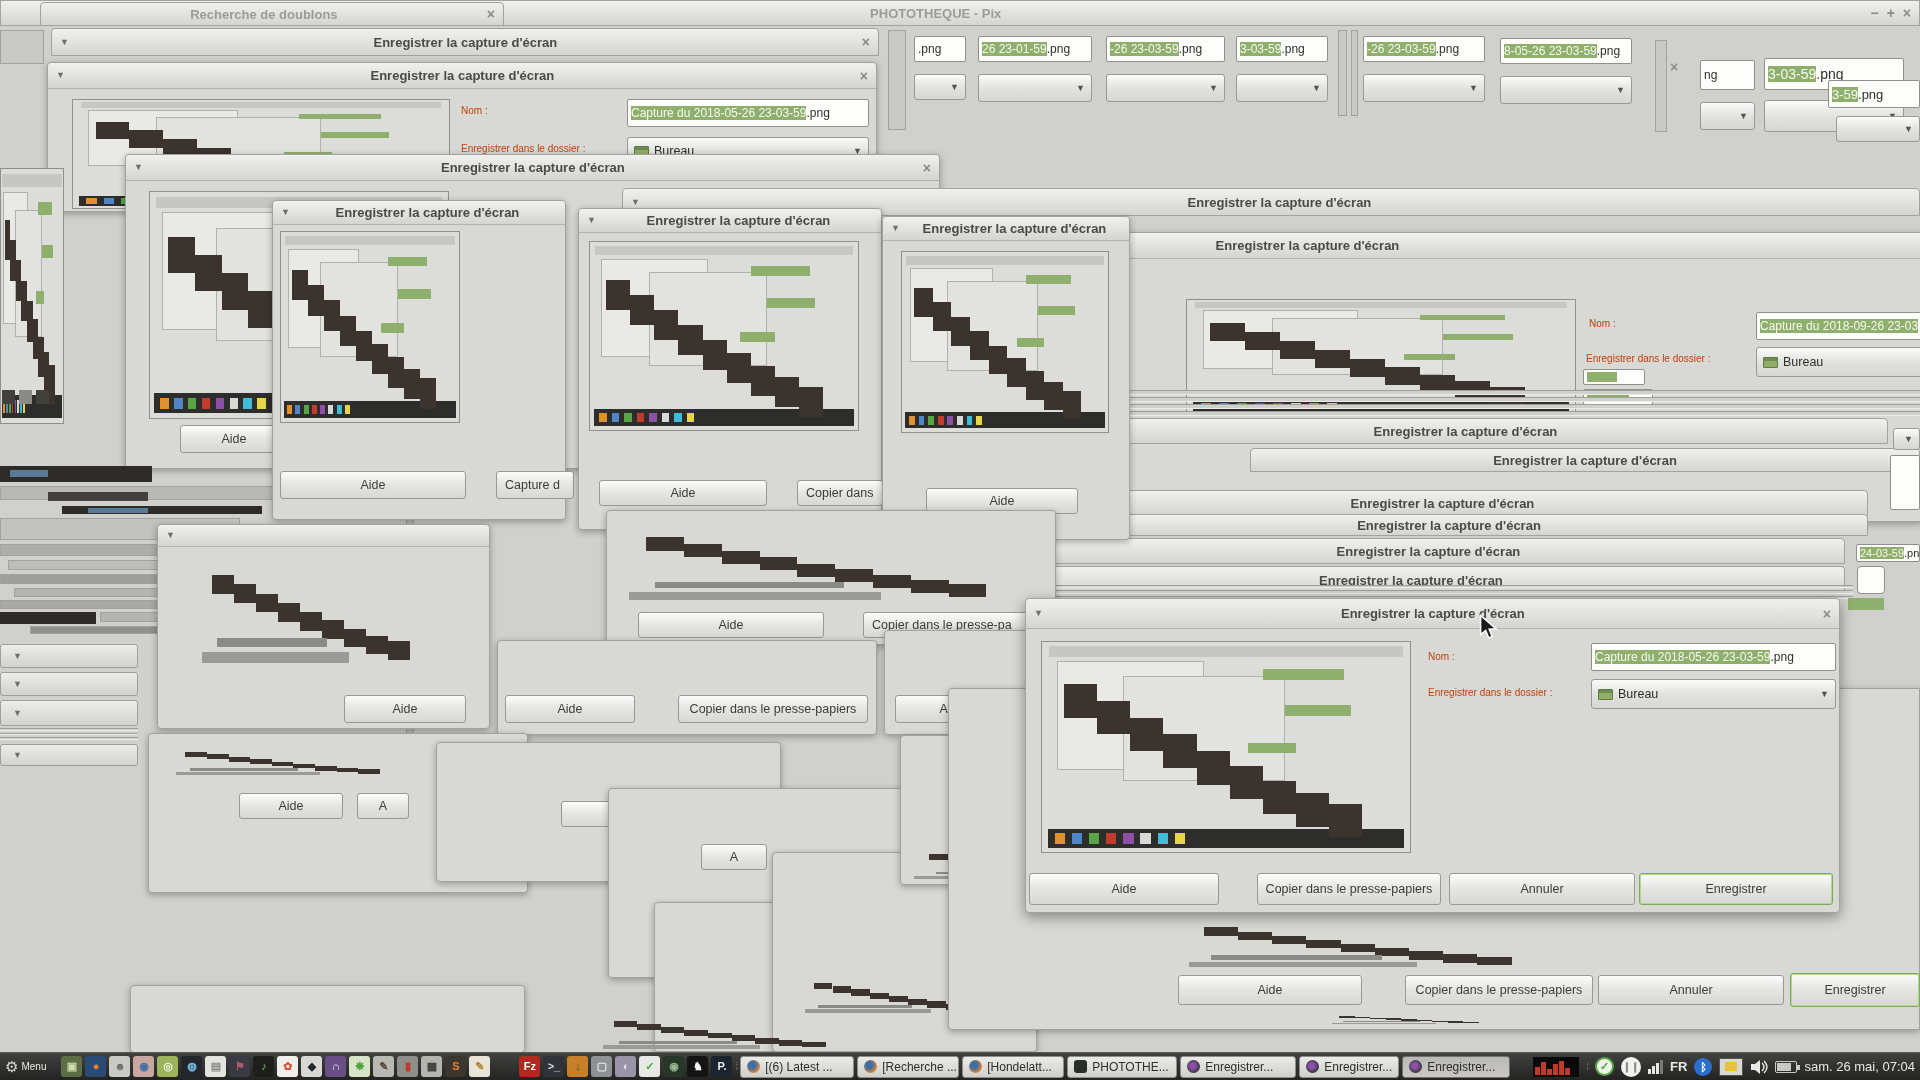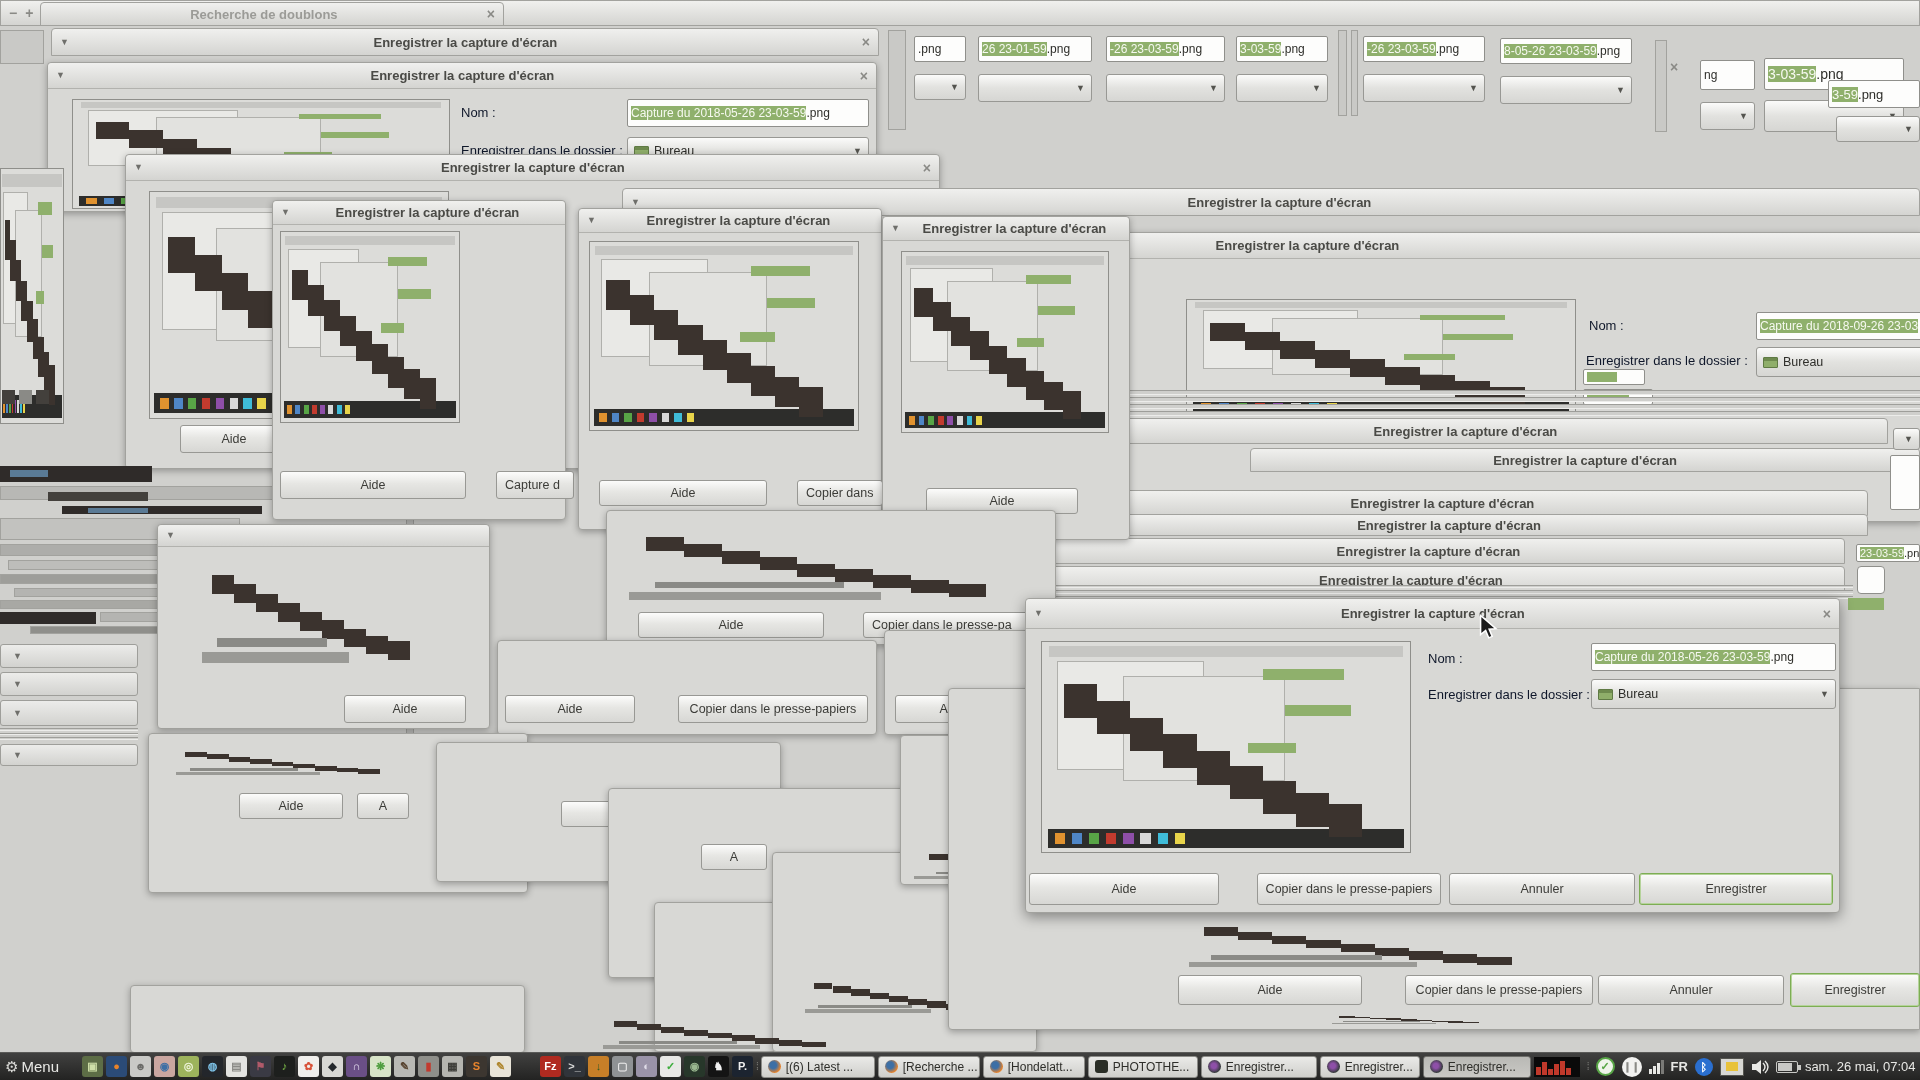--- a/index.html
+++ b/index.html
@@ -13,40 +13,41 @@
   .xbtn{color:#8a8a86;font-size:14px;font-weight:bold;line-height:1}
   .exp{color:#6f6f6b;font-size:9px;line-height:1}
   .btn{background:linear-gradient(#fcfcfb,#e6e6e3 45%,#d7d7d4);border:1px solid #989894;border-radius:3px;font-size:12.5px;color:#3c3c38;display:flex;align-items:center;justify-content:center;white-space:nowrap;overflow:hidden}
   .btn.def{border:1px solid #7dad54;box-shadow:inset 0 0 0 1px #b5d39a}
   .entry{background:#fdfdfc;border:1px solid #8f8f8b;border-radius:2px;font-size:12px;color:#2e2e2a;display:flex;align-items:center;padding:0 3px;overflow:hidden;white-space:nowrap}
   .sel{background:#8fb06c;color:#f6f9f0}
   .combo{background:linear-gradient(#fbfbfa,#e2e2df 50%,#d6d6d3);border:1px solid #989894;border-radius:3px;display:flex;align-items:center;gap:5px;padding:0 6px;font-size:12.5px;color:#2e2e2a;overflow:hidden}
   .folder{width:15px;height:11px;background:#8fae6a;border:1px solid #5f7a44;border-radius:1px;flex:none;position:relative}
   .folder:before{content:"";position:absolute;left:0;top:0;width:100%;height:3px;background:#6e8a4e}
   .carat{margin-left:auto;color:#54544f;font-size:9px}
-  .lbl{font-size:13px;color:#0f172a;white-space:nowrap}
+  .lbl{font-size:10px;color:#c2410c;white-space:nowrap}
   .thumb{background:#dcdcd9;border:1px solid #8f8f8b;position:absolute;overflow:hidden}
   .mosaic{position:absolute;overflow:hidden}
   .frag{background:#c9c9c6;border:1px solid #a2a29e;position:absolute}
   .darkbar{background:#43403c;position:absolute}
   .stripes{position:absolute;display:flex;flex-direction:column;gap:2px}
   .stripes>div{flex:1;background:#cfcfcc;border-top:1px solid #9e9e9a;border-bottom:1px solid #ececea}
   .exprow{position:absolute;background:linear-gradient(#ececea,#d2d2cf);border:1px solid #9e9e9a;border-radius:3px;display:flex;align-items:center;padding:0 12px}
   .taskbar{position:absolute;left:0;top:1052px;width:1920px;height:28px;background:linear-gradient(#414140,#232322);border-top:1px solid #5a5a58;display:flex;align-items:center;gap:3px;padding:0 5px;color:#e8e8e5}
   .launch{width:21px;height:21px;border-radius:3px;display:flex;align-items:center;justify-content:center;font-size:11px;font-weight:bold;flex:none;line-height:1}
   .winbtn{height:22px;background:linear-gradient(#eaeae8,#cfcfcb);border:1px solid #8c8c88;border-radius:3px;display:flex;align-items:center;gap:5px;padding:0 6px;font-size:12px;color:#2e2e2a;flex:none;overflow:hidden;white-space:nowrap}
   .winbtn.active{background:linear-gradient(#b9b9b5,#c9c8c4);border-color:#6e6e6a}
   .wicon{width:13px;height:13px;border-radius:50%;flex:none}
   .tray{margin-left:auto;display:flex;align-items:center;gap:7px}
   .sep{color:#7a7a77;font-size:10px;letter-spacing:-1px}
 </style>
 </head>
 <body>
 
 <div class="abs tbar dim" style="left:0;top:0;width:1920px;height:26px;border-radius:0">
+  <span class="ttl">PHOTOTHEQUE - Pix</span>
   <span class="xbtn">−</span>
   <span class="xbtn">+</span>
   <span class="xbtn">×</span>
 </div>
 <div class="abs tbar dim" style="left:40px;top:2px;width:464px;height:24px">
   <span class="ttl">Recherche de doublons</span>
   <span class="xbtn">×</span>
 </div>
 <div class="frag" style="left:0;top:30px;width:44px;height:34px"></div>
 
@@ -357,21 +358,21 @@
     <div></div>
     <div></div>
     <div></div>
   </div>
 
 <div class="combo abs" style="left:1893px;top:428px;width:27px;height:22px">
     <span class="carat">▼</span>
   </div>
 <div class="entry abs" style="left:1890px;top:455px;width:30px;height:55px"></div>
 <div class="entry abs" style="left:1856px;top:544px;width:64px;height:18px;font-size:11px">
-    <span class="sel">23-03-59</span>
+    <span class="sel">24-03-59</span>
     <span>.png</span>
   </div>
 <div class="entry abs" style="left:1857px;top:566px;width:28px;height:28px;border-radius:4px"></div>
 <div class="abs" style="left:1848px;top:598px;width:36px;height:12px;background:#8fb06c"></div>
 
 <div class="abs panel" style="left:272px;top:200px;width:294px;height:320px">
   <div class="tbar" style="height:24px;border:none;border-bottom:1px solid #b2b2ae">
       <span class="exp">▼</span>
       <span class="ttl">Enregistrer la capture d'écran</span>
     </div>
@@ -716,21 +717,21 @@
       <span>Enregistrer</span>
     </div>
 </div>
 
 <svg class="abs" style="left:1478px;top:614px" width="22" height="26" viewBox="0 0 13 17">
   <path d="M1 1 L1 13.5 L4.3 10.8 L6.3 15.6 L8.6 14.6 L6.6 9.9 L11 9.6 Z" fill="#1a1a1a" stroke="#ffffff" stroke-width="1"></path>
 </svg>
 
 <div class="taskbar">
   <span style="font-size:15px;color:#d8d8d5">⚙</span>
-  <span style="font-size:15px;margin-right:20px">Menu</span>
+  <span style="font-size:10px;margin-right:12px">Menu</span>
   <div style="display:flex;gap:3px;align-items:center">
       <div class="launch" style="background: rgb(93, 109, 70); color: rgb(207, 224, 168);">▣</div>
       <div class="launch" style="background: rgb(43, 75, 119); color: rgb(232, 131, 42);">●</div>
       <div class="launch" style="background: rgb(201, 201, 198); color: rgb(107, 107, 104);">☻</div>
       <div class="launch" style="background: rgb(202, 166, 160); color: rgb(61, 111, 165);">◉</div>
       <div class="launch" style="background: rgb(157, 179, 92); color: rgb(238, 243, 218);">◎</div>
       <div class="launch" style="background: rgb(35, 38, 43); color: rgb(126, 195, 232);">◍</div>
       <div class="launch" style="background: rgb(227, 227, 224); color: rgb(138, 138, 134);">▤</div>
       <div class="launch" style="background: rgb(58, 58, 68); color: rgb(176, 90, 106);">⚑</div>
       <div class="launch" style="background: rgb(29, 31, 29); color: rgb(127, 194, 74);">♪</div>

